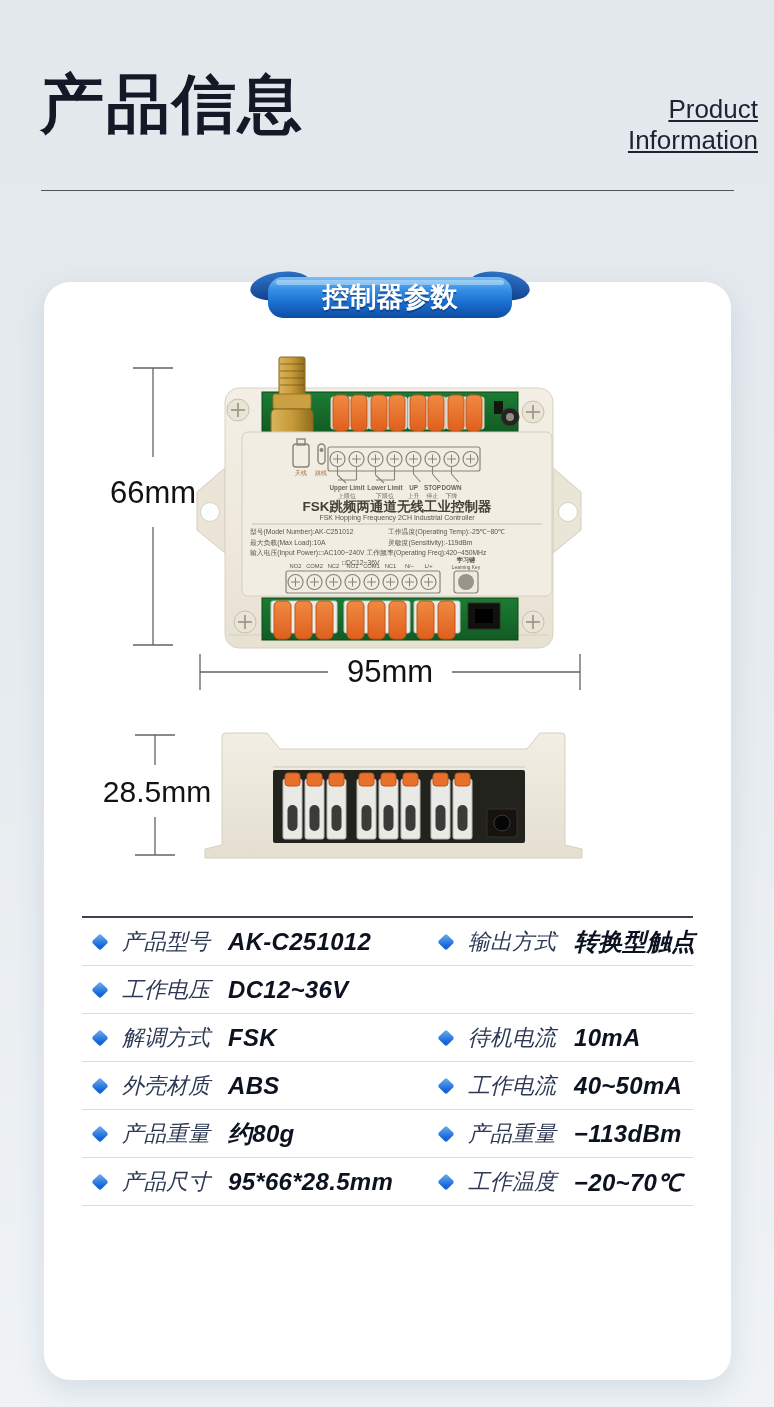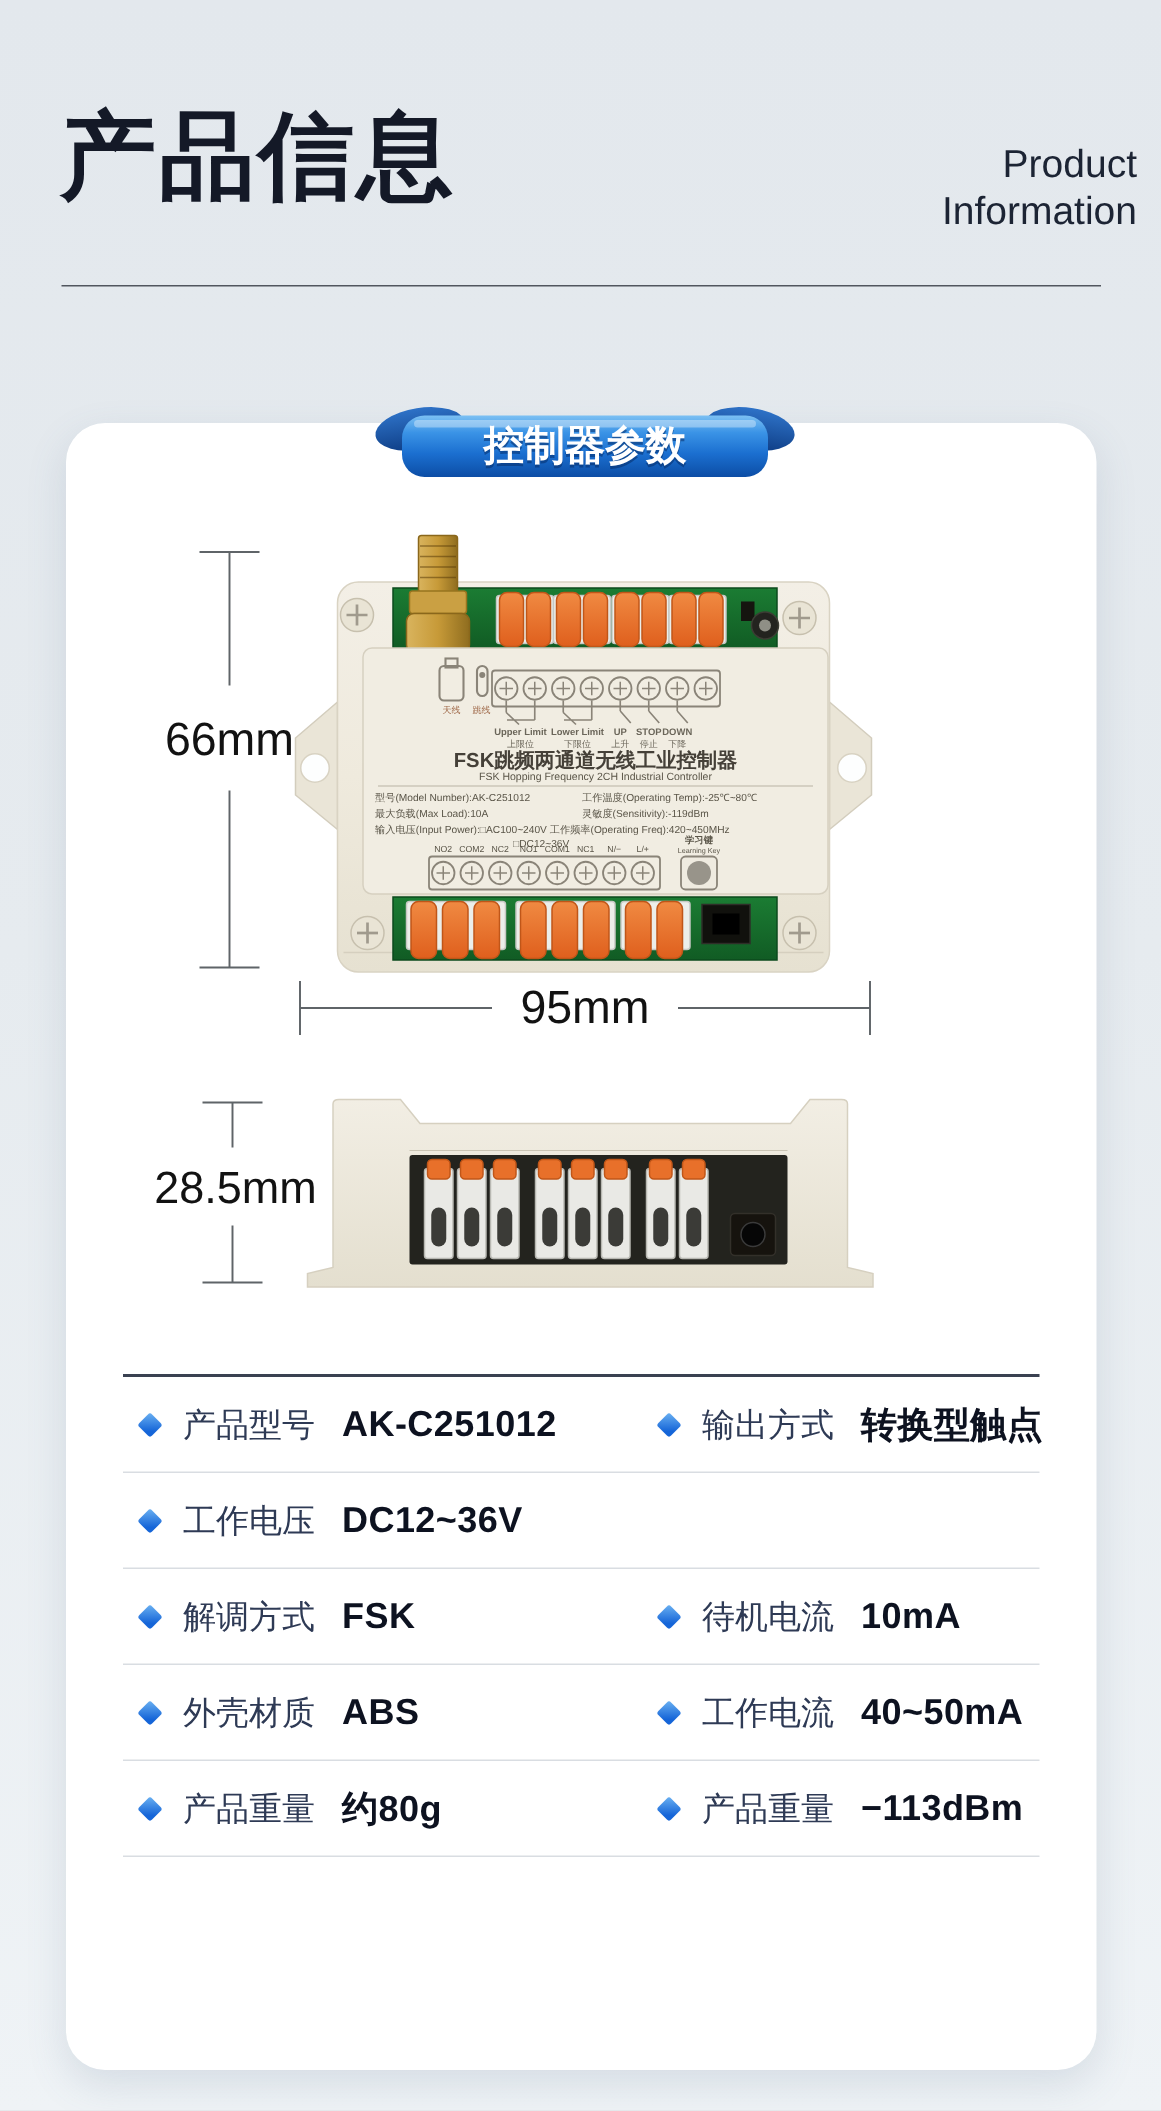--- a/index.html
+++ b/index.html
@@ -8,36 +8,36 @@
     background:linear-gradient(180deg,#e3e8ed 0%,#e6ebef 45%,#eff3f6 100%);
     font-family:"Liberation Sans",sans-serif;
     padding-left:24px;
   }
   .page-title{
     position:absolute;left:40px;top:72px;font-size:64px;font-weight:900;
     color:#141927;letter-spacing:2px;line-height:1;
   }
   .page-subtitle{
     position:absolute;right:40px;top:94px;text-align:right;font-size:26px;
-    line-height:1.18;color:#1c2434;font-weight:500;
+    line-height:1.18;color:#1c2434;font-weight:500;text-decoration:underline;
   }
   .header-rule{position:absolute;left:41px;top:190px;width:693px;height:1px;background:#51565e;}
   .card{
     position:absolute;left:44px;top:282px;width:687px;height:1098px;background:#ffffff;
     border-radius:26px;box-shadow:0 10px 26px rgba(90,110,140,.17);
   }
   .ribbon-svg{position:absolute;left:242px;top:260px;}
   .front-svg{position:absolute;left:90px;top:355px;}
   .side-svg{position:absolute;left:95px;top:725px;}
   svg text{font-family:"Liberation Sans",sans-serif;}
 
   .spec-table{position:absolute;left:82px;top:916px;width:611px;border-top:2px solid #3a4151;}
   .spec-row{
-    display:grid;grid-template-columns:346px 1fr;align-items:center;height:64px;
-    border-bottom:1px solid #d9dde2;padding-left:12px;box-sizing:border-box;
+    display:grid;grid-template-columns:346px 1fr;align-items:center;height:48px;
+    border-bottom:1px solid #d9dde2;padding-left:12px;box-sizing:border-box;font-style:italic;
   }
   .cell{display:flex;align-items:center;}
   .diamond{
     width:12px;height:12px;margin-right:16px;flex:0 0 auto;border-radius:2px;
     background:linear-gradient(135deg,#6cb2f2 0%,#1565d8 75%);transform:rotate(45deg);
   }
   .spec-label{font-size:22px;color:#2e3a55;font-weight:500;min-width:90px;margin-right:16px;white-space:nowrap;}
   .spec-value{font-size:24px;color:#0d1220;font-weight:700;white-space:nowrap;letter-spacing:.3px;}
 </style>
 </head>
@@ -414,15 +414,27 @@
         <span class="diamond"></span>
         <span class="spec-label">产品重量</span>
         <span class="spec-value">约80g</span>
       </div>
       <div class="cell">
         <span class="diamond"></span>
         <span class="spec-label">产品重量</span>
         <span class="spec-value">−113dBm</span>
       </div>
     </div>
+    <div class="spec-row">
+      <div class="cell">
+        <span class="diamond"></span>
+        <span class="spec-label">产品尺寸</span>
+        <span class="spec-value">95*66*28.5mm</span>
+      </div>
+      <div class="cell">
+        <span class="diamond"></span>
+        <span class="spec-label">工作温度</span>
+        <span class="spec-value">−20~70℃</span>
+      </div>
+    </div>
   </div>
 
 </div>
 
 </body></html>

